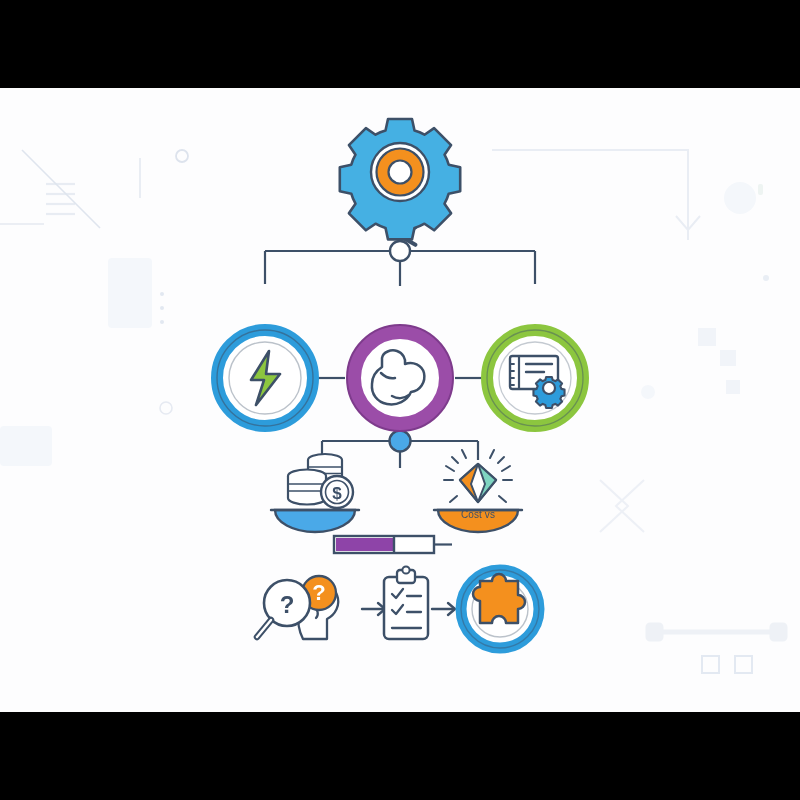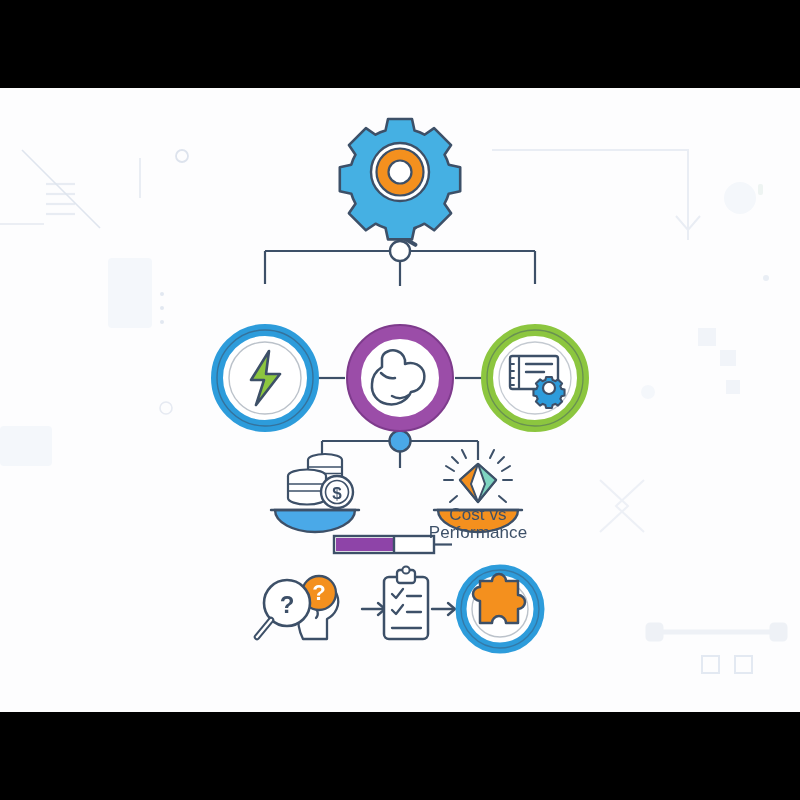--- a/index.html
+++ b/index.html
@@ -14,21 +14,21 @@
   .letterbox.top{top:0;height:88px;}
   .letterbox.bottom{top:712px;height:88px;}
   .canvas{
     position:absolute;left:0;top:88px;width:800px;height:624px;
     background:#fdfdfe;overflow:hidden;
   }
   .bg{position:absolute;left:0;top:0;width:800px;height:624px;}
   .fg{position:absolute;left:0;top:0;width:800px;height:624px;}
   .label{
     position:absolute;text-align:center;
-    color:#3d5068;font-size:17px;line-height:18px;
+    color:#3d5068;font-size:10px;line-height:18px;
     font-family:"Liberation Sans","DejaVu Sans",sans-serif;
     letter-spacing:.1px;
   }
   #costLabel{left:378px;top:418px;width:200px;}
 </style>
 </head>
 <body>
 
 <div class="stage">
 
@@ -291,17 +291,16 @@
           <g>
             <path d="M-20,-8 a7,7 0 0 1 0,-14 l0,-6 l12,0 a7,7 0 0 1 14,0 l12,0 l0,14
                      a7,7 0 0 1 0,14 l0,14 l-12,0 a7,7 0 0 0 -14,0 l-12,0 l0,-22 z" fill="#f4901e" stroke="#3d5068" stroke-width="2.5" stroke-linejoin="round"></path>
           </g>
         </g>
       </g>
     </svg>
 
     <div id="costLabel" class="label">
       <div>Cost vs</div>
-      <div>Performance</div>
     </div>
 
   </div>
 </div>
 
 </body></html>

